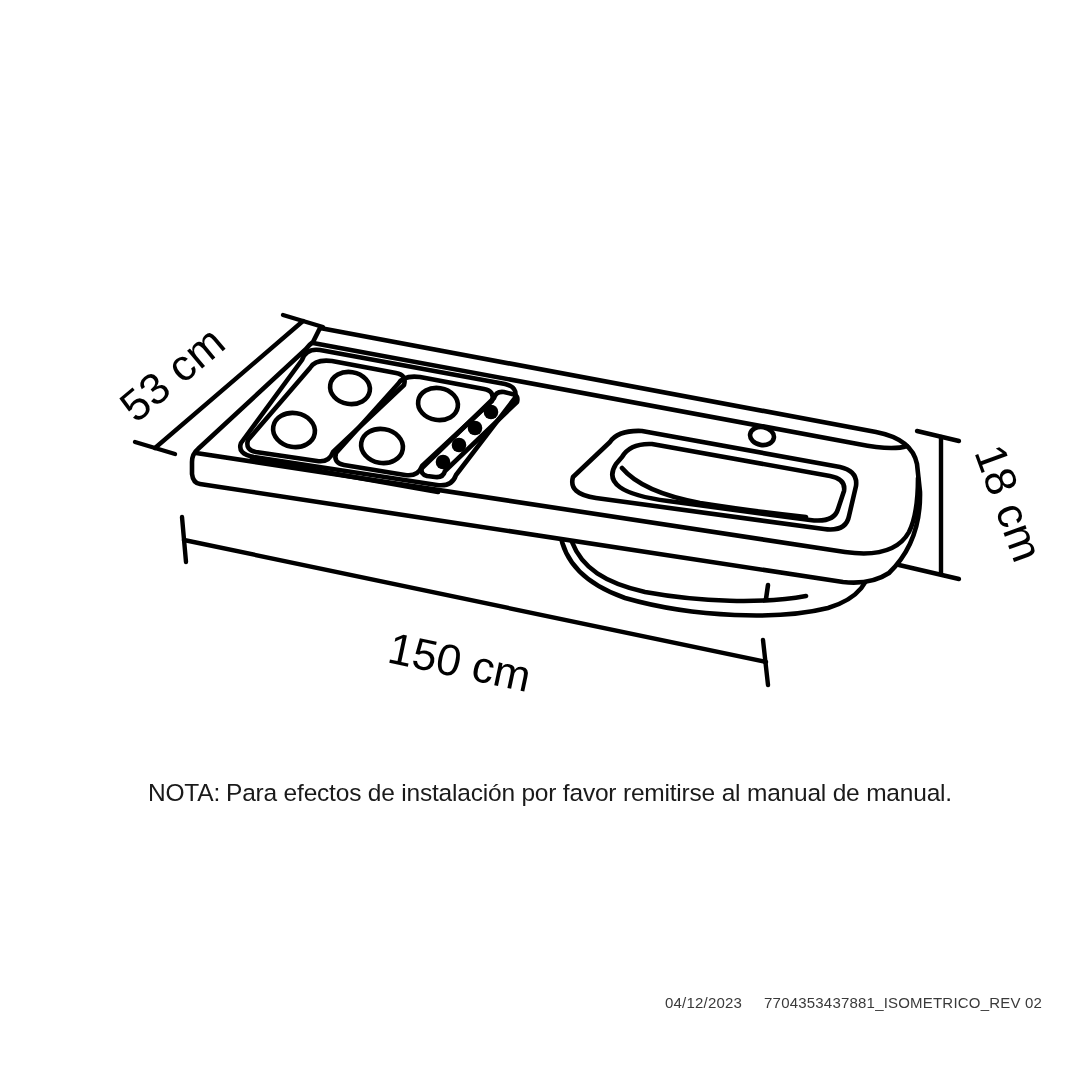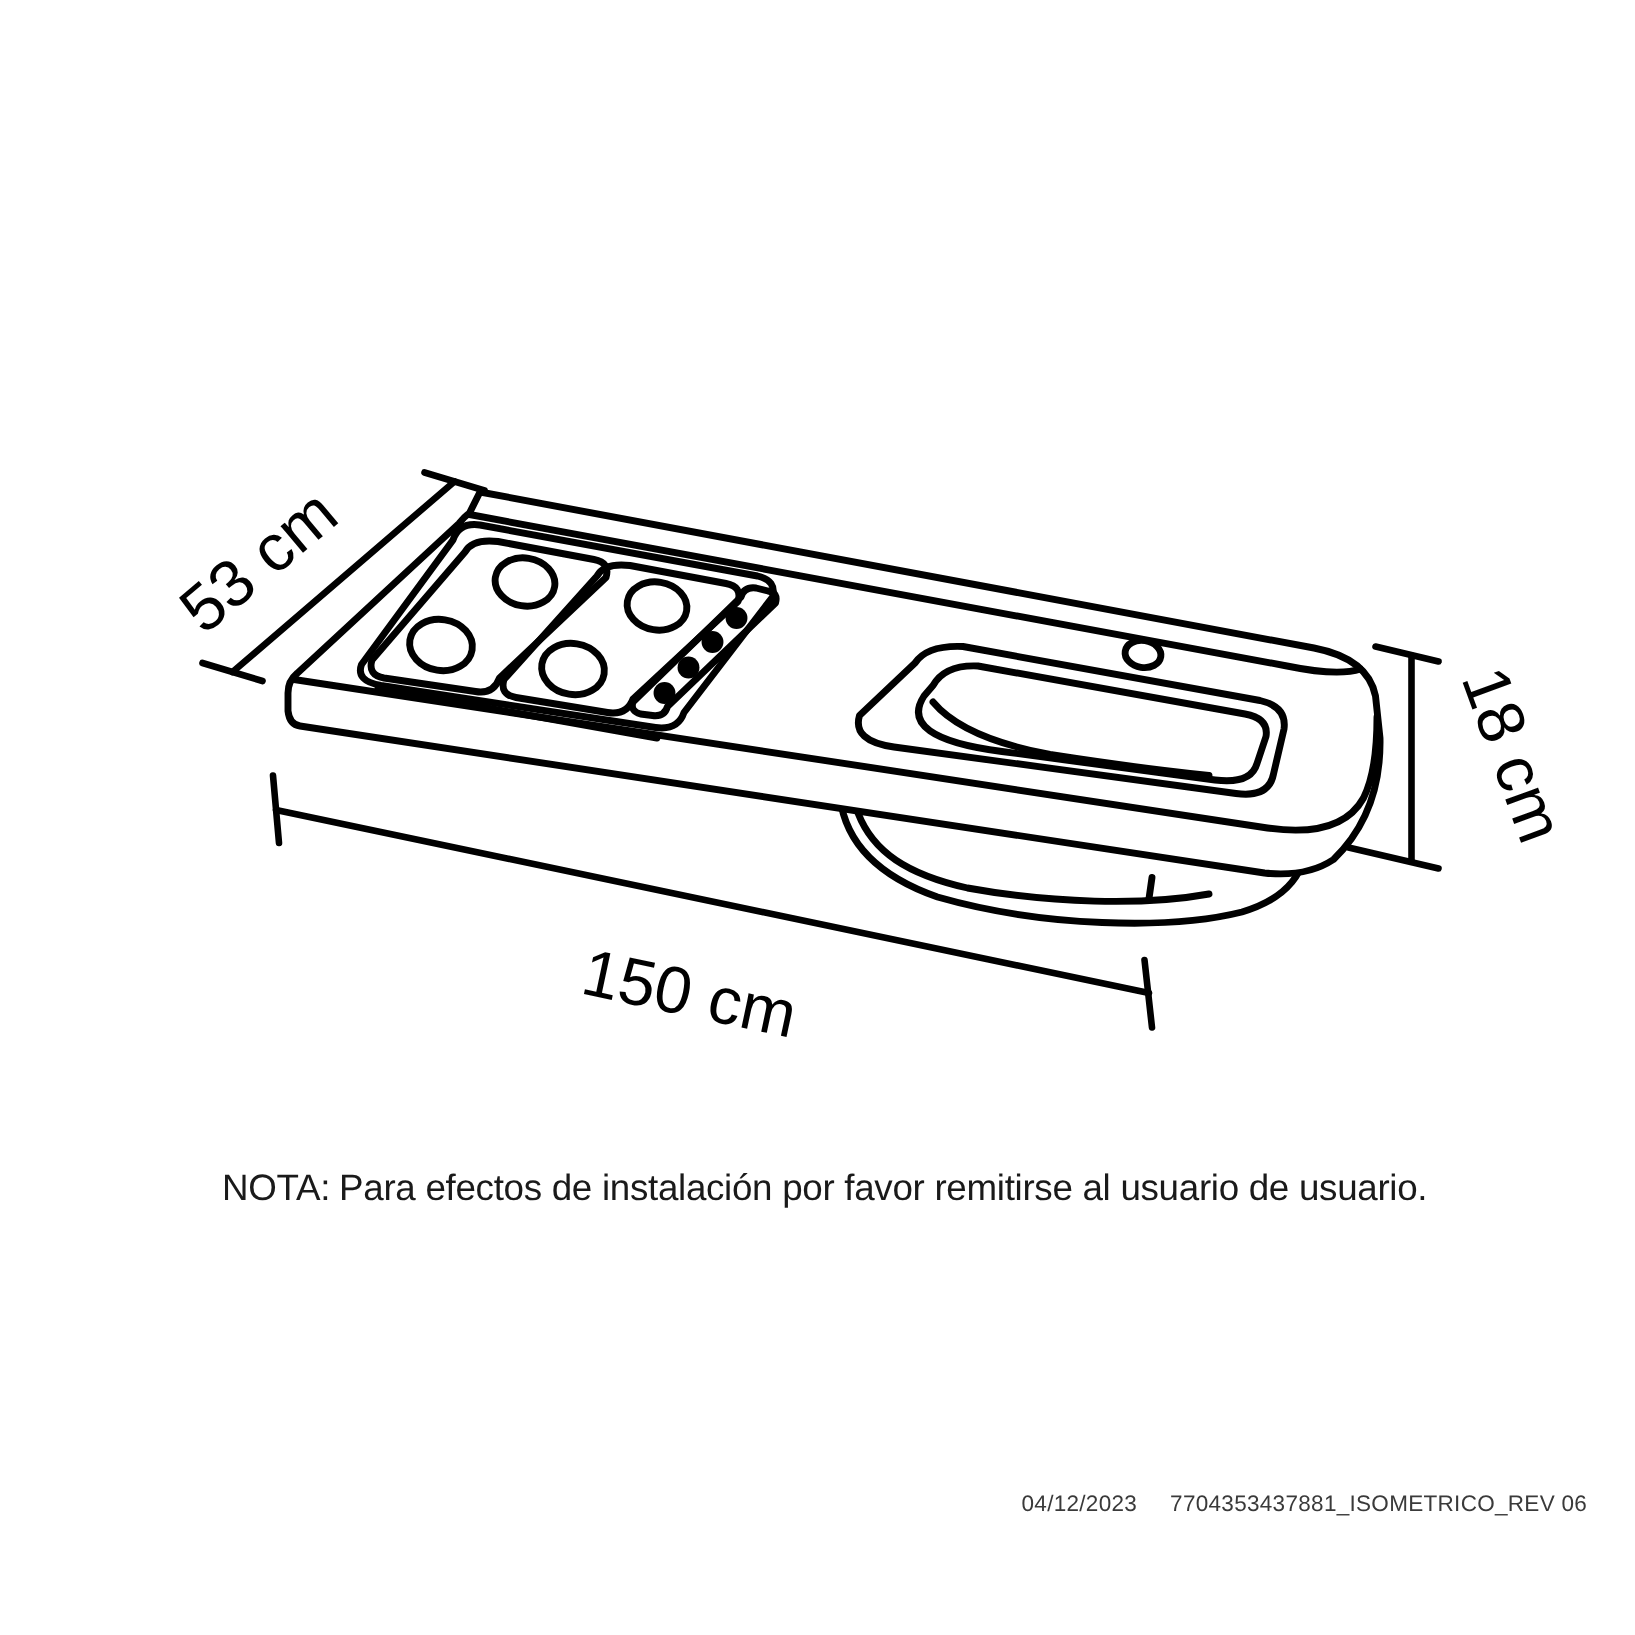--- a/index.html
+++ b/index.html
@@ -42,21 +42,20 @@
   .footer-line {
     position: absolute;
     left: 665px;
     top: 994px;
     font-size: 15px;
     color: #3a3a3a;
     display: flex;
     gap: 22px;
     white-space: nowrap;
     letter-spacing: 0.2px;
-    margin-left: 16px;
   }
 </style>
 </head>
 <body>
 
 <div id="stage">
 
   <svg width="1090" height="1090" viewBox="0 0 1090 1090">
     <g fill="none" stroke="#000000" stroke-width="4.6" stroke-linecap="round" stroke-linejoin="round">
 
@@ -116,22 +115,22 @@
         <line x1="917" y1="431" x2="959" y2="441"></line>
         <line x1="899" y1="565" x2="959" y2="579"></line>
         <text transform="translate(974,452) rotate(70)" font-size="44">18 cm</text>
       </g>
 
     </g>
   </svg>
 
   
   <div class="note-line">
-    <b>NOTA:</b><span>Para efectos de instalación por favor remitirse al usuario de usuario.</span>
+    <b>NOTA:</b><span>Para efectos de instalación por favor remitirse al manual de manual.</span>
   </div>
 
   
   <div class="footer-line">
     <span>04/12/2023</span>
-    <span>7704353437881_ISOMETRICO_REV 06</span>
+    <span>7704353437881_ISOMETRICO_REV 02</span>
   </div>
 
 </div>
 
 </body></html>

